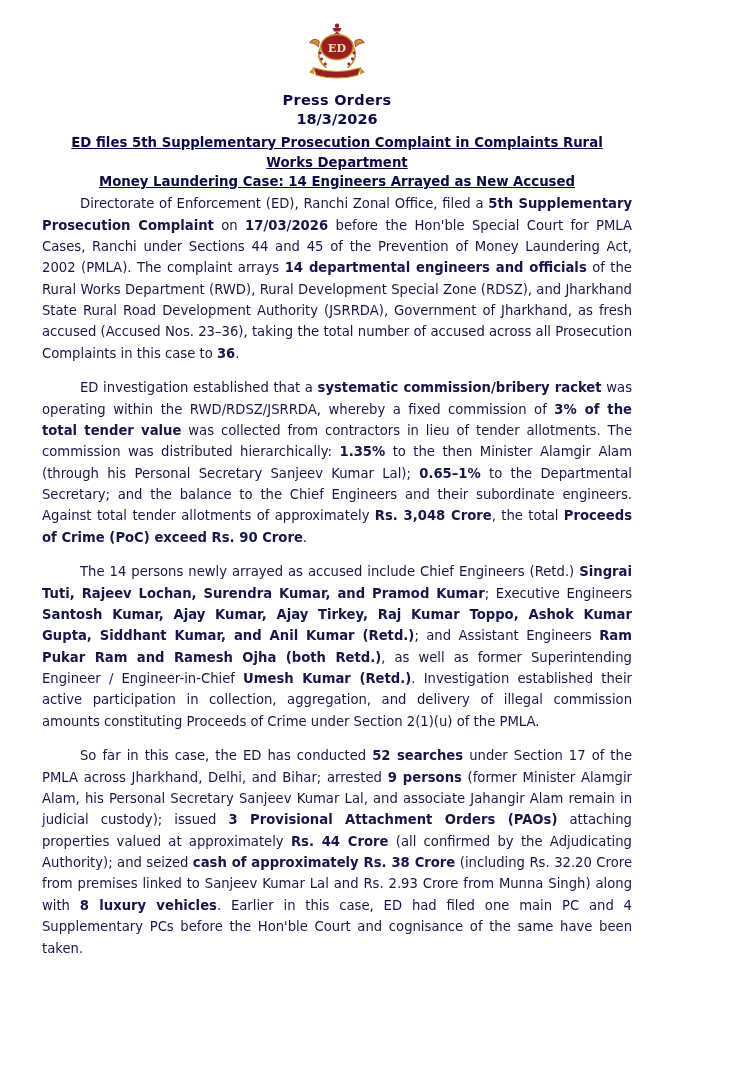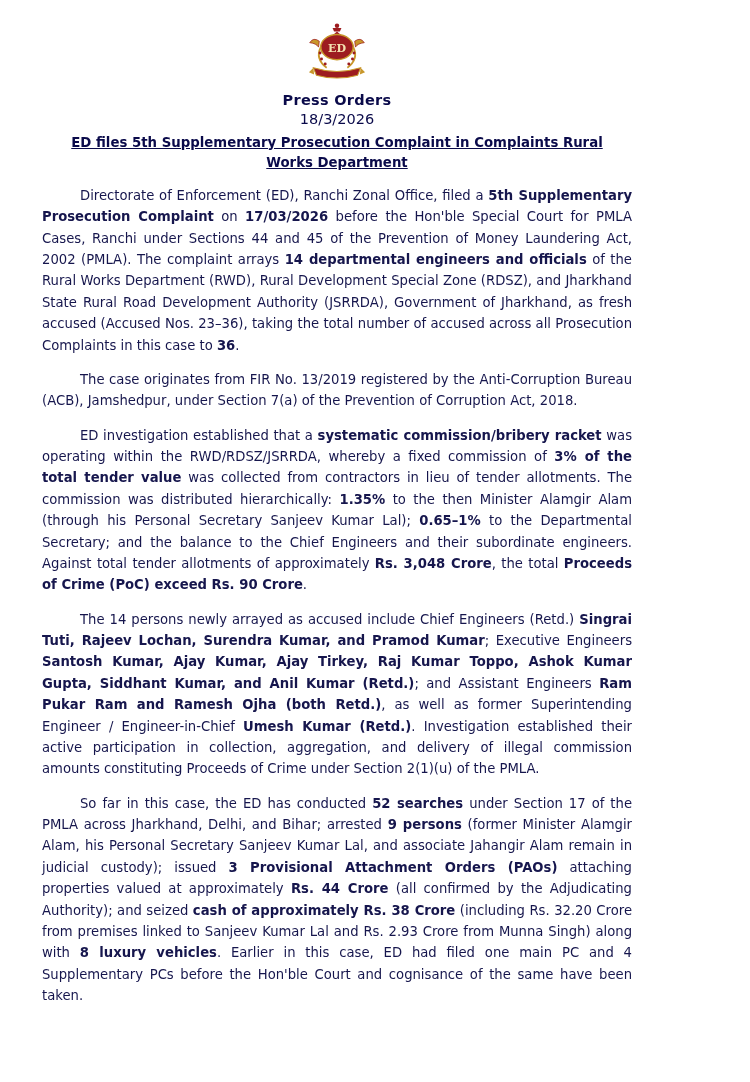--- a/index.html
+++ b/index.html
@@ -37,35 +37,35 @@
     line-height: 1.22;
   }
   .press-release-title {
     font-size: 14.5px;
     font-weight: bold;
     letter-spacing: 0.3px;
     color: #0a0a4a;
   }
   .press-release-date {
     font-size: 14.5px;
-    font-weight: normal;
+    font-weight: bold;
     color: #0a0a4a;
     margin-top: 1px;
   }
   .headline {
     margin-top: 5px;
     font-size: 13.3px;
     font-weight: bold;
     text-decoration: underline;
     color: #0a0a4a;
     line-height: 1.45;
     padding: 0 6px;
   }
   .body-block {
-    margin-top: 13px;
+    margin-top: 2px;
   }
   p.para {
     margin: 0 0 13px 0;
     font-size: 13.2px;
     line-height: 1.62;
     text-align: justify;
     text-justify: inter-word;
     text-indent: 38px;
     color: #16164d;
   }
@@ -115,24 +115,24 @@
       <path d="M18 62 l-6 6 l7 3 z" fill="#c8972a"></path>
       <path d="M82 62 l6 6 l-7 3 z" fill="#c8972a"></path>
     </svg>
   </div>
 
   <div class="header-block">
     <div class="press-release-title">Press Orders</div>
     <div class="press-release-date">18/3/2026</div>
     <div class="headline">
       <div>ED files 5th Supplementary Prosecution Complaint in Complaints Rural Works Department</div>
+      <div>Money Laundering Case: 14 Engineers Arrayed as New Accused</div>
     </div>
   </div>
 
   <div class="body-block" id="body-block">
       <p class="para"><span>Directorate of Enforcement (ED), Ranchi Zonal Office, filed a </span><b>5th Supplementary Prosecution Complaint</b><span> on </span><b>17/03/2026</b><span> before the Hon'ble Special Court for PMLA Cases, Ranchi  under Sections 44 and 45 of the Prevention of Money Laundering Act, 2002 (PMLA). The complaint arrays </span><b>14 departmental engineers and officials</b><span> of the Rural Works Department (RWD), Rural Development Special Zone (RDSZ), and Jharkhand State Rural Road Development Authority (JSRRDA), Government of Jharkhand, as fresh accused (Accused Nos. 23–36), taking the total number of accused across all Prosecution Complaints in this case to </span><b>36</b><span>.</span></p>
-      <p class="para"><span>The case originates from FIR No. 13/2019 registered by the Anti-Corruption Bureau (ACB), Jamshedpur, under Section 7(a) of the Prevention of Corruption Act, 2018.</span></p>
       <p class="para"><span>ED investigation established that a </span><b>systematic commission/bribery racket</b><span> was operating within the RWD/RDSZ/JSRRDA, whereby a fixed commission of </span><b>3% of the total tender value</b><span> was collected from contractors in lieu of tender allotments. The commission was distributed hierarchically: </span><b>1.35%</b><span> to the then Minister Alamgir Alam (through his Personal Secretary Sanjeev Kumar Lal); </span><b>0.65–1%</b><span> to the Departmental Secretary; and the balance to the Chief Engineers and their subordinate engineers. Against total tender allotments of approximately </span><b>Rs. 3,048 Crore</b><span>, the total </span><b>Proceeds of Crime (PoC) exceed Rs. 90 Crore</b><span>.</span></p>
       <p class="para"><span>The 14 persons newly arrayed as accused include Chief Engineers (Retd.) </span><b>Singrai Tuti, Rajeev Lochan, Surendra Kumar, and Pramod Kumar</b><span>; Executive Engineers </span><b>Santosh Kumar, Ajay Kumar, Ajay Tirkey, Raj Kumar Toppo, Ashok Kumar Gupta, Siddhant Kumar, and Anil Kumar (Retd.)</b><span>; and Assistant Engineers </span><b>Ram Pukar Ram and Ramesh Ojha (both Retd.)</b><span>, as well as former Superintending Engineer / Engineer-in-Chief </span><b>Umesh Kumar (Retd.)</b><span>. Investigation established their active participation in collection, aggregation, and delivery of illegal commission amounts constituting Proceeds of Crime under Section 2(1)(u) of the PMLA.</span></p>
       <p class="para"><span>So far in this case, the ED has conducted </span><b>52 searches</b><span> under Section 17 of the PMLA across Jharkhand, Delhi, and Bihar; arrested </span><b>9 persons</b><span> (former Minister Alamgir Alam, his Personal Secretary Sanjeev Kumar Lal, and associate Jahangir Alam remain in judicial custody); issued </span><b>3 Provisional Attachment Orders (PAOs)</b><span> attaching properties valued at approximately </span><b>Rs. 44 Crore</b><span> (all confirmed by the Adjudicating Authority); and seized </span><b>cash of approximately Rs. 38 Crore</b><span> (including Rs. 32.20 Crore from premises linked to Sanjeev Kumar Lal and Rs. 2.93 Crore from Munna Singh) along with </span><b>8 luxury vehicles</b><span>.  Earlier in this case, ED had filed one main PC and 4 Supplementary PCs before the Hon'ble Court and cognisance of the same have been taken.</span></p>
     </div>
 
 </div>
 
 </body></html>

